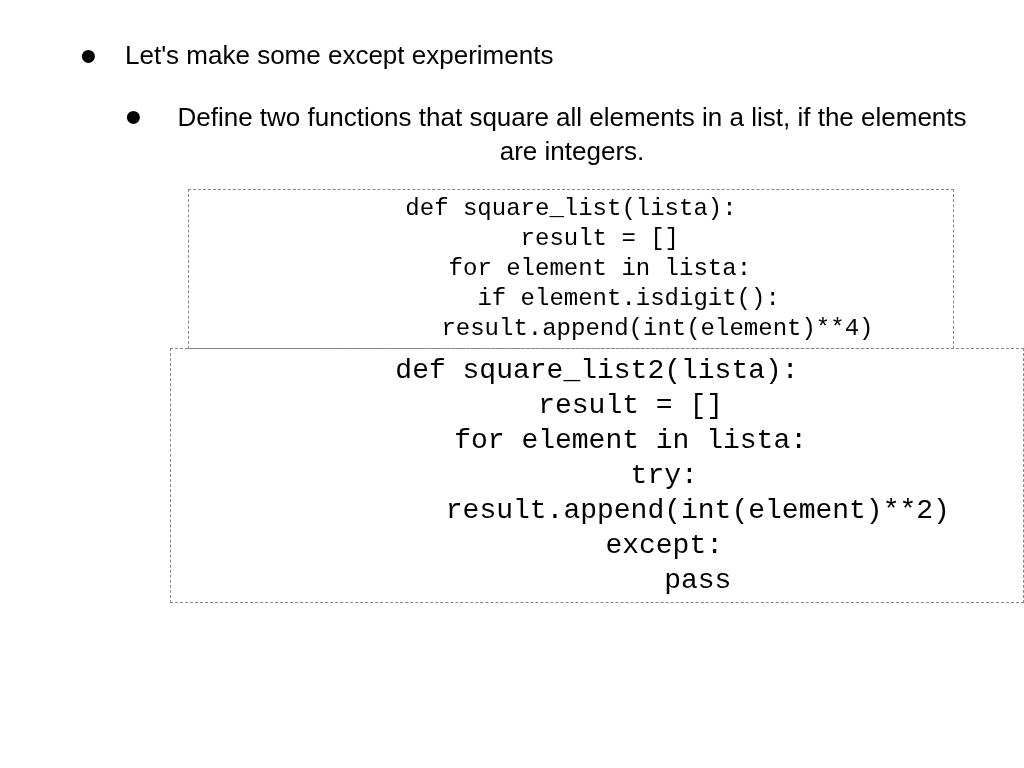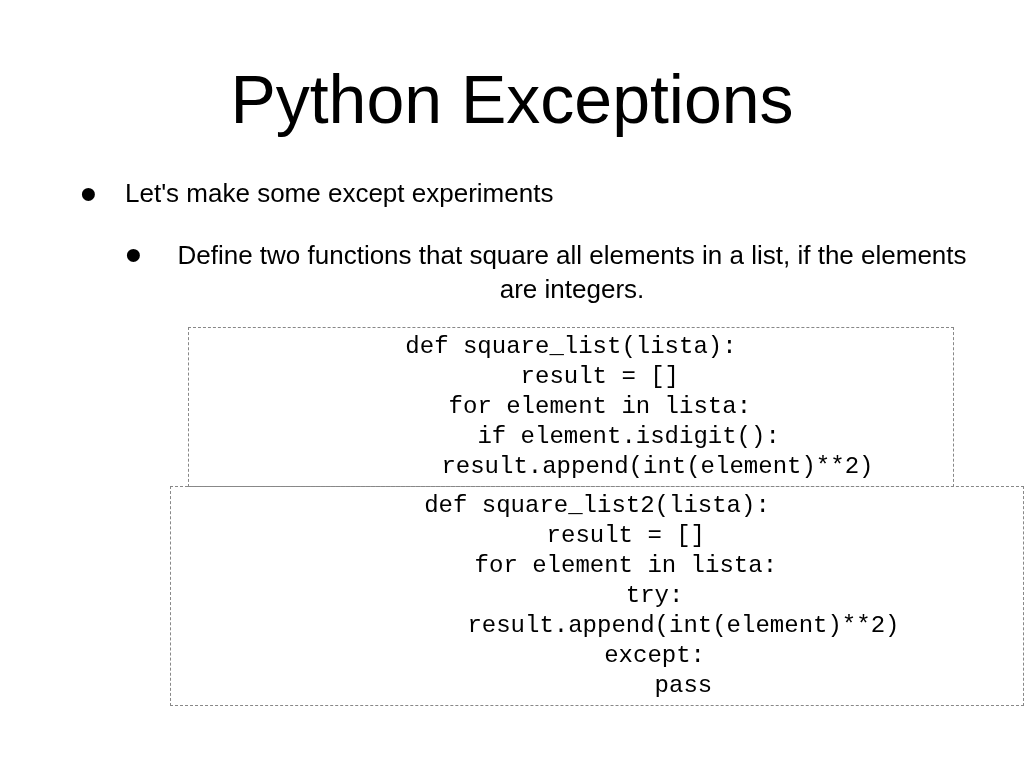--- a/index.html
+++ b/index.html
@@ -77,44 +77,43 @@
       line-height: 1.25;
       white-space: pre;
     }
     .code-box-2 {
       border: 1px dashed #888;
       padding: 4px 10px;
       margin-top: -1px;
       margin-left: 0px;
       margin-right: -50px;
       font-family: "Courier New", Courier, monospace;
-      font-size: 24px;
+      font-size: 28px;
       line-height: 1.25;
       white-space: pre;
     }
   </style>
 </head>
 <body>
 
 <div class="slide">
-  <h1 class="title">Python Exceptions</h1>
 
   <ul class="bullet-list">
     <li class="bullet-item">
       <span>Let's make some except experiments</span>
       
       <ul class="nested-list">
         <li class="nested-item">
           <span>Define two functions that square all elements in a list, if the elements are integers.</span>
           
           <div class="code-box-1">def square_list(lista):
     result = []
     for element in lista:
         if element.isdigit():
-            result.append(int(element)**2)</div>
+            result.append(int(element)**4)</div>
           <div class="code-box-2">def square_list2(lista):
     result = []
     for element in lista:
         try:
             result.append(int(element)**2)
         except:
             pass</div>
         </li>
       </ul>
     </li>

